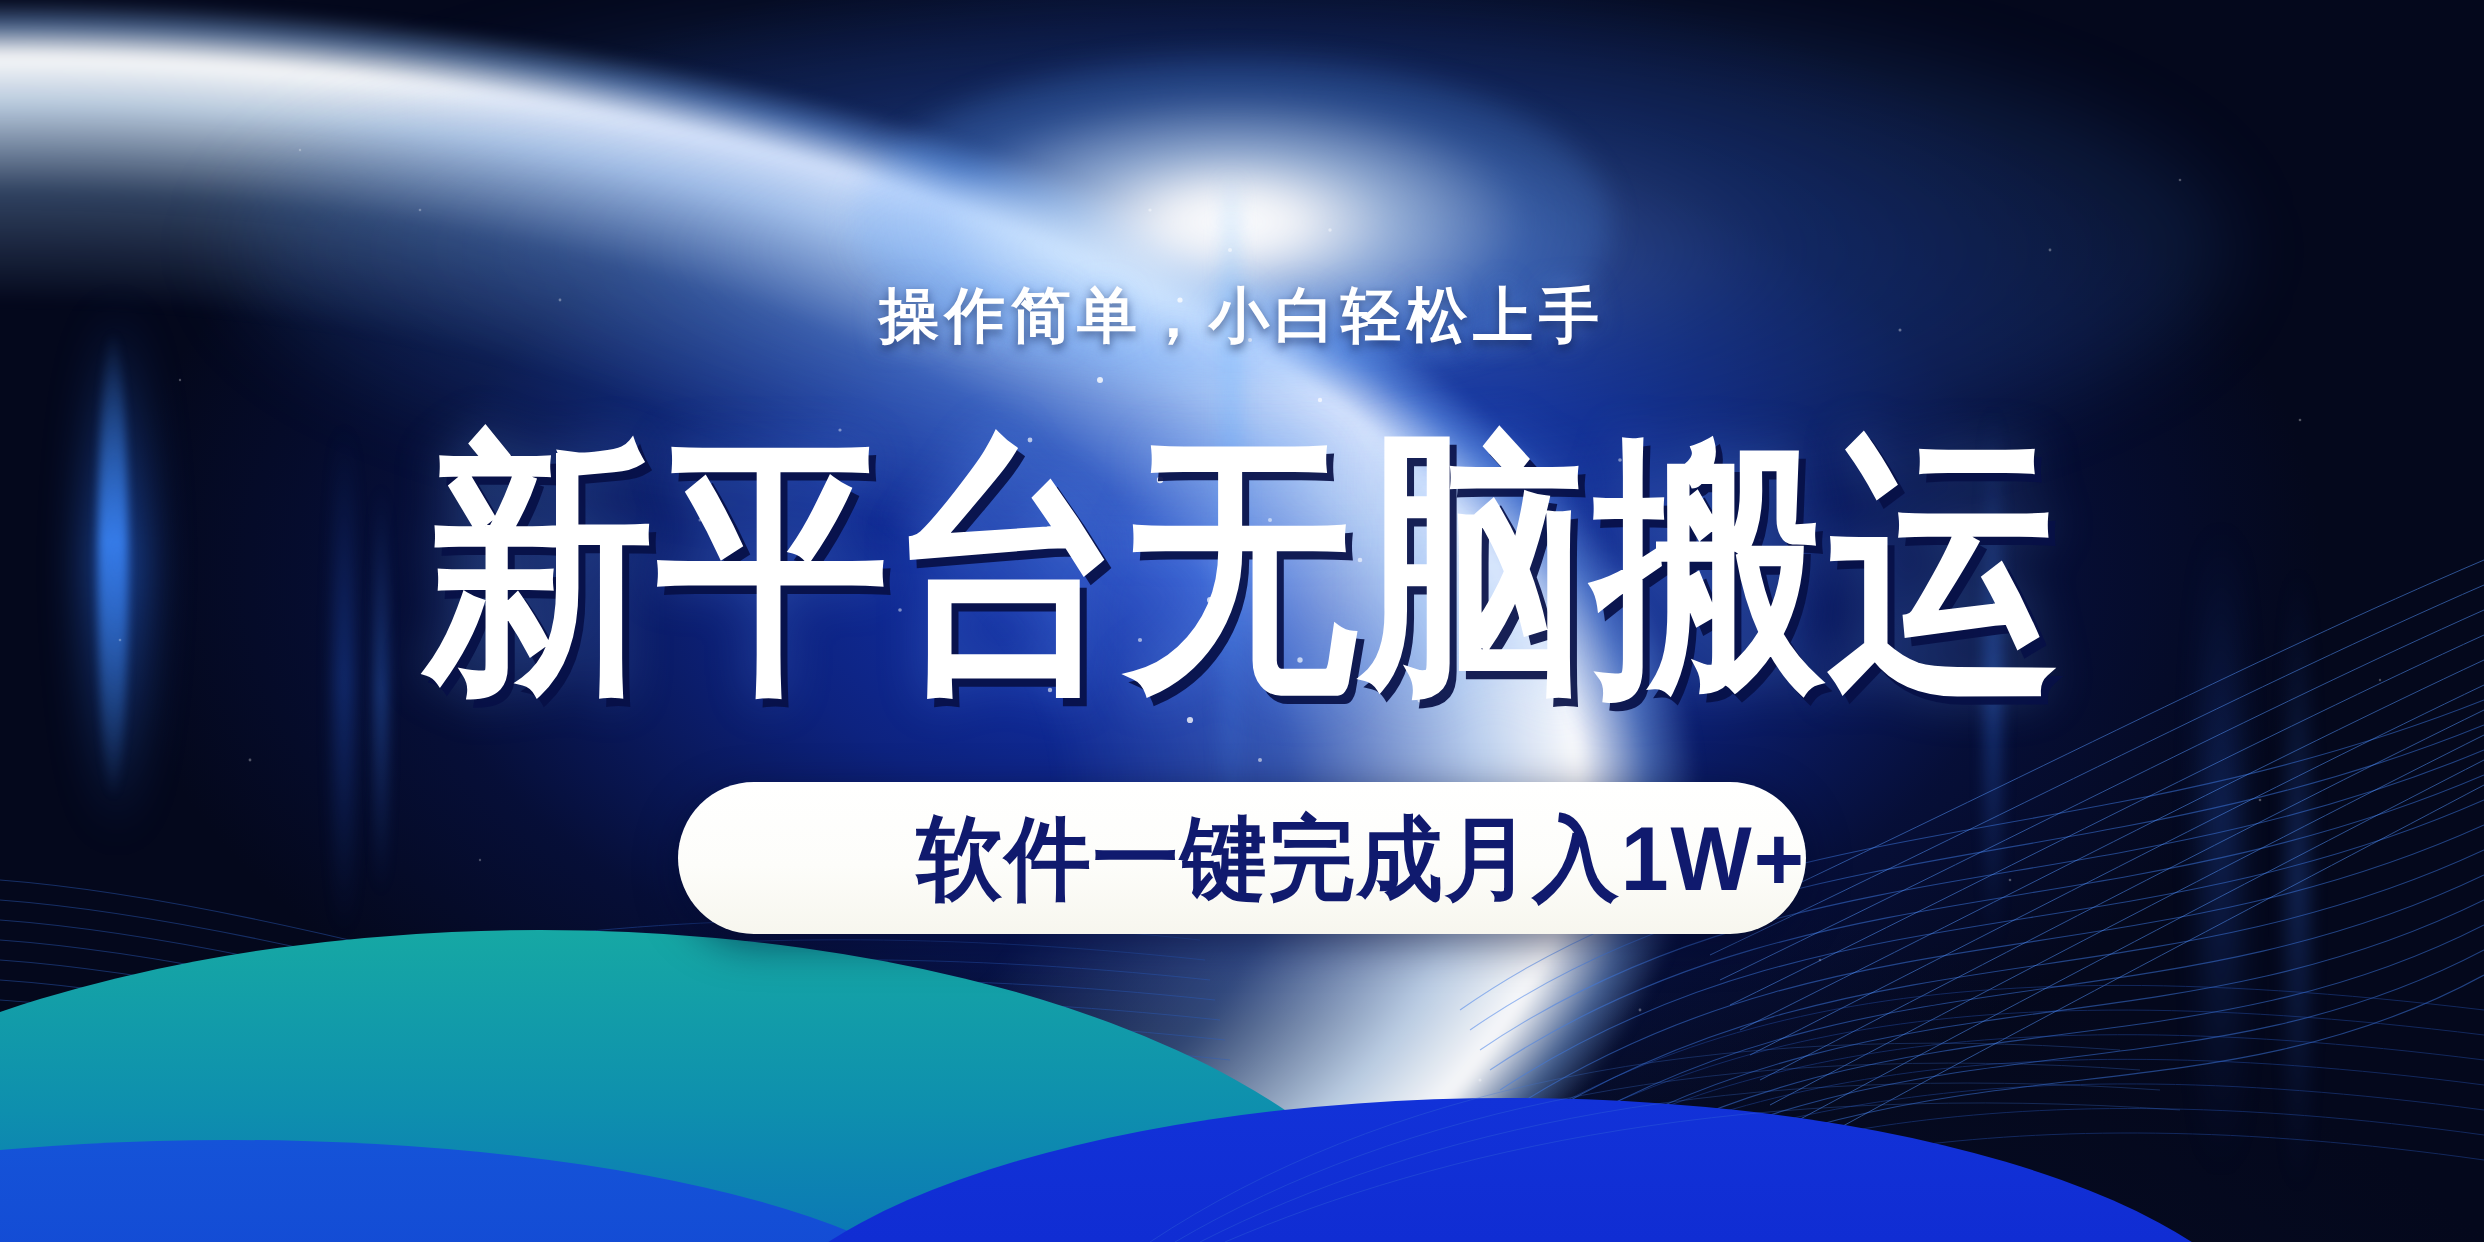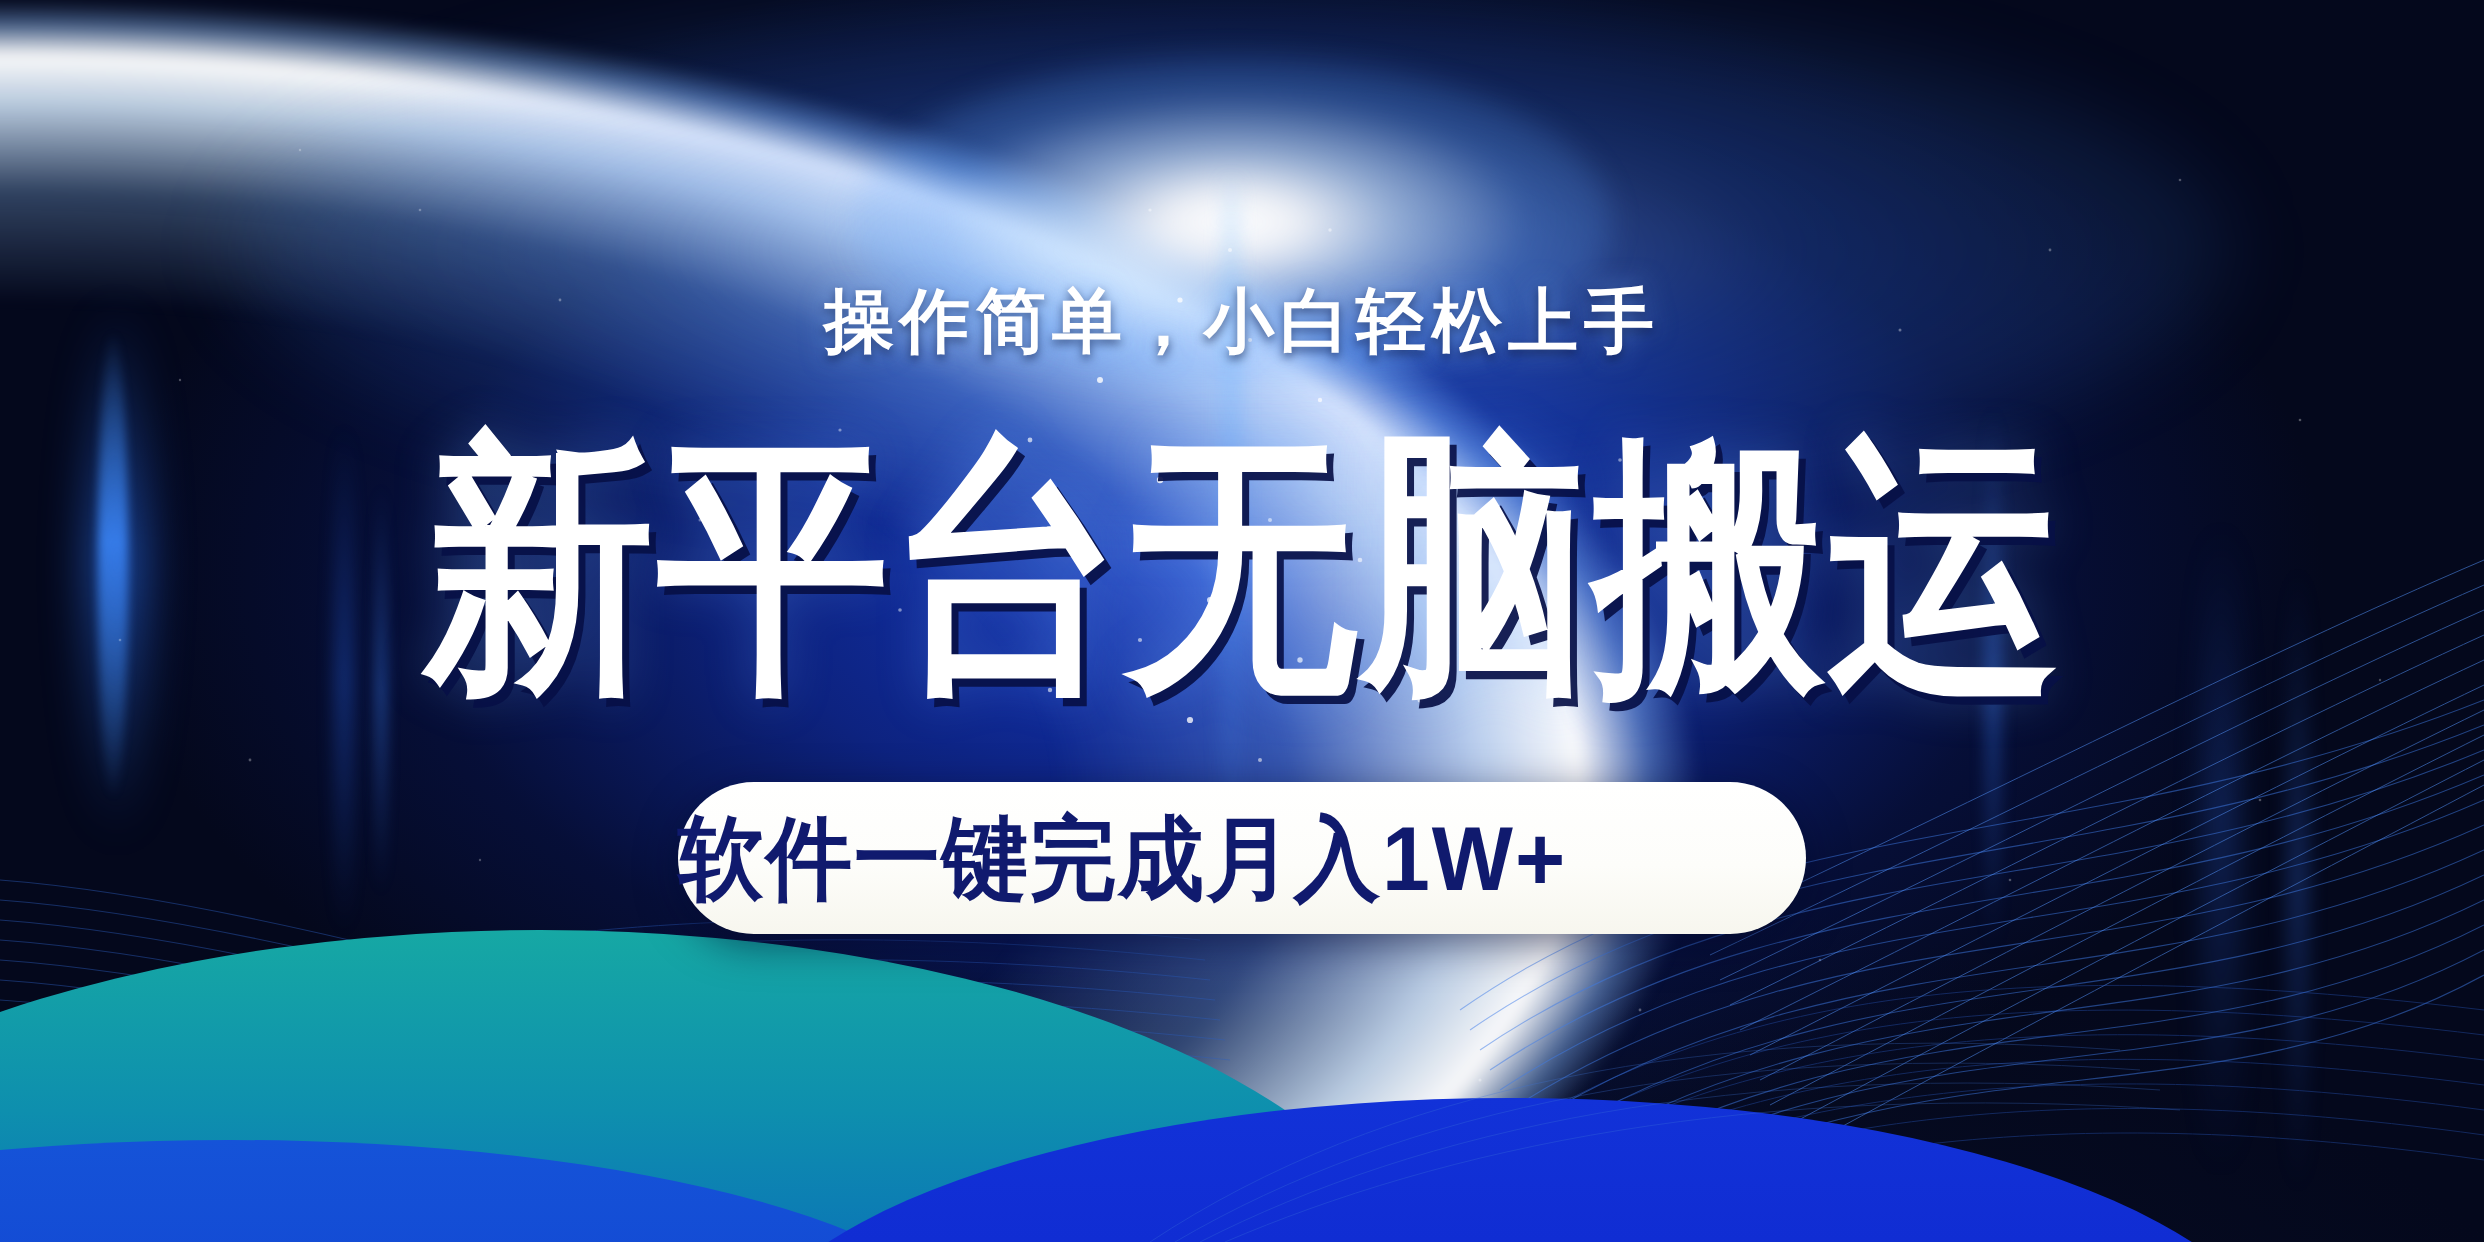--- a/index.html
+++ b/index.html
@@ -126,21 +126,21 @@
     flex-direction: column;
     align-items: center;
   }
 
   .subtitle {
     position: absolute;
     left: 0; right: 0;
     top: 286px;
     text-align: center;
     color: #ffffff;
-    font-size: 70px;
+    font-size: 60px;
     font-weight: 700;
     letter-spacing: 6px;
     line-height: 1;
     white-space: nowrap;
     text-shadow: 0 0 26px rgba(120,175,255,0.55), 0 4px 10px rgba(4,12,50,0.65);
   }
 
   .headline {
     position: absolute;
     left: 0; right: 0;
@@ -164,21 +164,21 @@
     left: 50%;
     top: 782px;
     transform: translateX(-50%);
     width: 1128px;
     height: 152px;
     border-radius: 78px;
     background: linear-gradient(180deg, #ffffff 0%, #fdfdfa 55%, #f7f6ee 100%);
     box-shadow: 0 10px 40px rgba(3,10,45,0.55);
     display: flex;
     align-items: center;
-    justify-content: flex-start;
+    justify-content: flex-end;
   }
   .badge-text {
     color: #101a6e;
     font-size: 86px;
     font-weight: 700;
     letter-spacing: 2px;
     line-height: 1;
     white-space: nowrap;
     transform: scaleY(1.06);
   }

